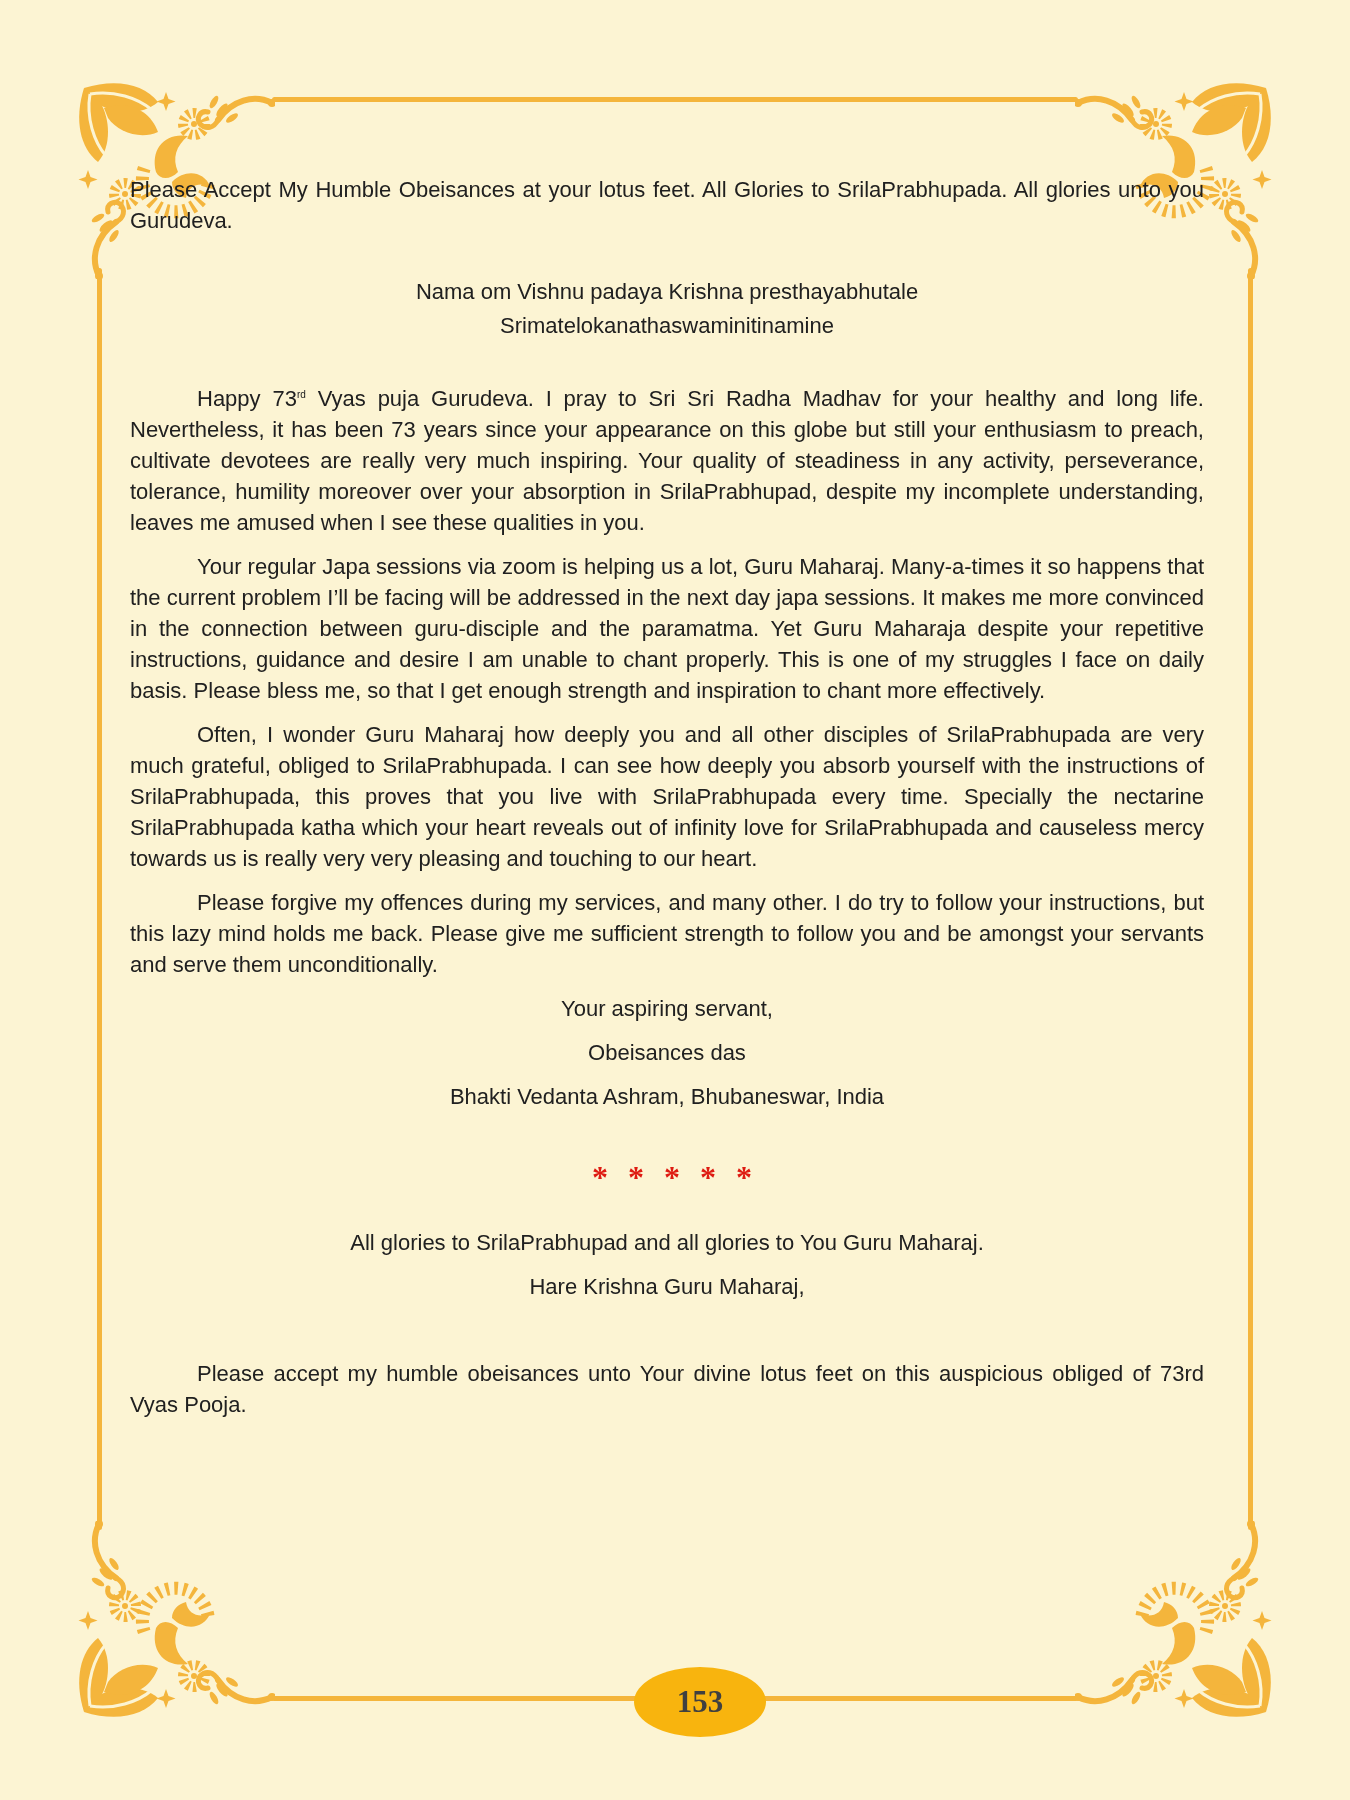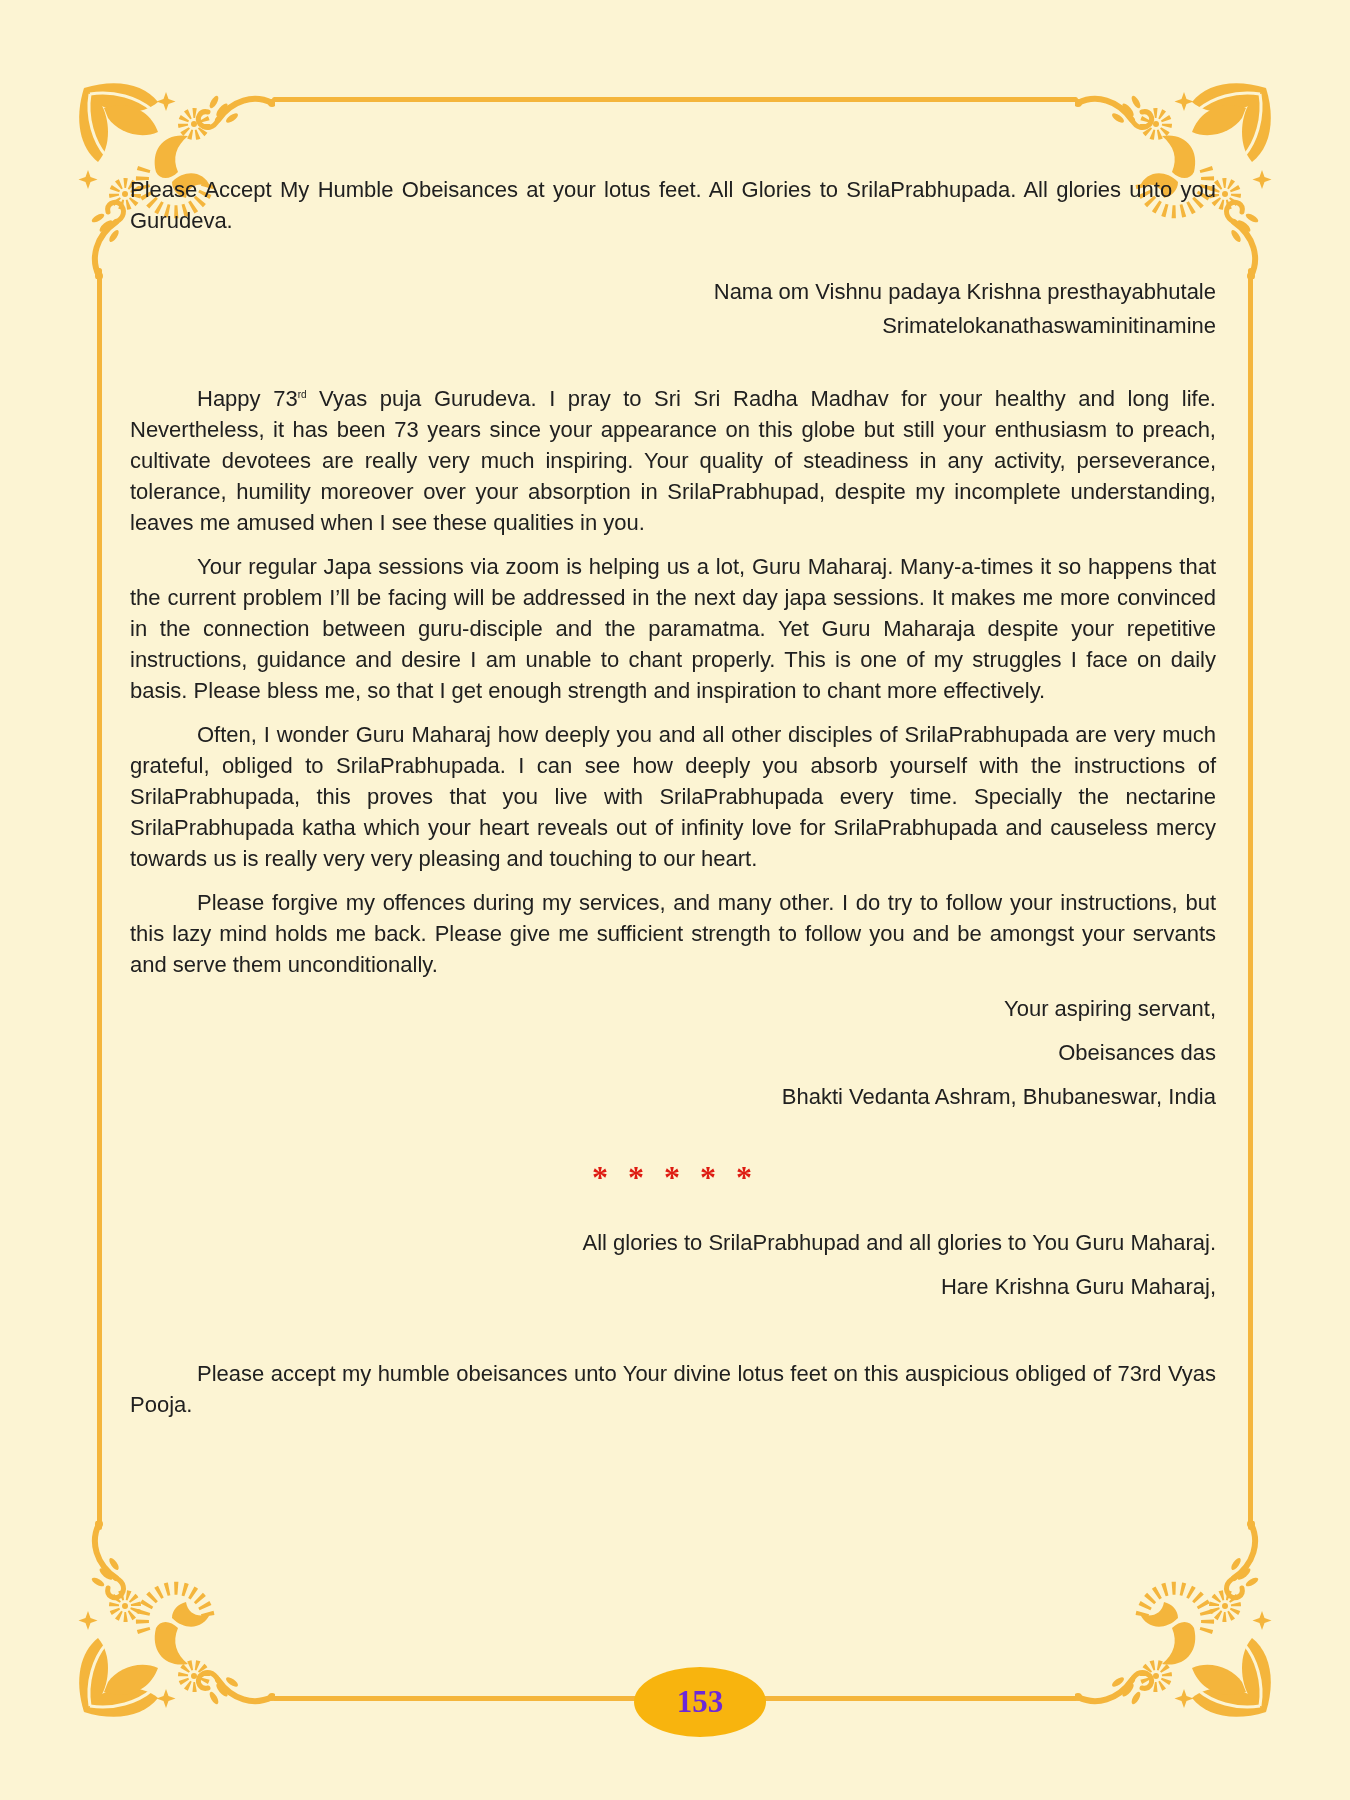--- a/index.html
+++ b/index.html
@@ -26,22 +26,22 @@
   }
   .corner.tl{left:70px;top:74px;}
   .corner.tr{left:1075px;top:74px;transform:scaleX(-1);}
   .corner.bl{left:70px;top:1521px;transform:scaleY(-1);}
   .corner.br{left:1075px;top:1521px;transform:scale(-1,-1);}
   
   .content{
     position:absolute;left:130px;top:174px;width:1090px;
     font-size:22px;line-height:31px;
   }
-  .content p{margin:0 4px 13px 0;text-align:justify;}
-  .content p.noj{text-align:right;}
+  .content p{margin:0 16px 13px 0;text-align:justify;}
+  .content p.noj{text-align:center;}
   .content p.indent{text-indent:67px;}
   .mantra1{margin-top:40px !important;margin-bottom:3px !important;}
   .mantra2{margin-bottom:0 !important;}
   .para1{margin-top:42px !important;}
   .salutation{margin-bottom:0 !important;}
   sup.ord{font-size:10px;line-height:0;vertical-align:super;}
   .asterisks{
     margin:50px 0 34px 0 !important;
     text-align:center !important;
     font-family:"Liberation Serif",serif;
@@ -52,21 +52,21 @@
   
   .badge{
     position:absolute;left:634px;top:1667px;width:132px;height:70px;
     background:var(--badge_gold,#F8B40E);
     border-radius:50%;
     display:flex;align-items:center;justify-content:center;
     z-index:2;
   }
   .badge span{
     font-family:"Liberation Serif",serif;
-    font-weight:bold;font-size:31px;color:#6d28d9;
+    font-weight:bold;font-size:31px;color:#404040;
   }
   .defs-holder{position:absolute;width:0;height:0;overflow:hidden;}
 </style>
 </head>
 <body>
 
 <svg class="defs-holder" aria-hidden="true">
   <defs>
     <g id="corner-orn">
 

